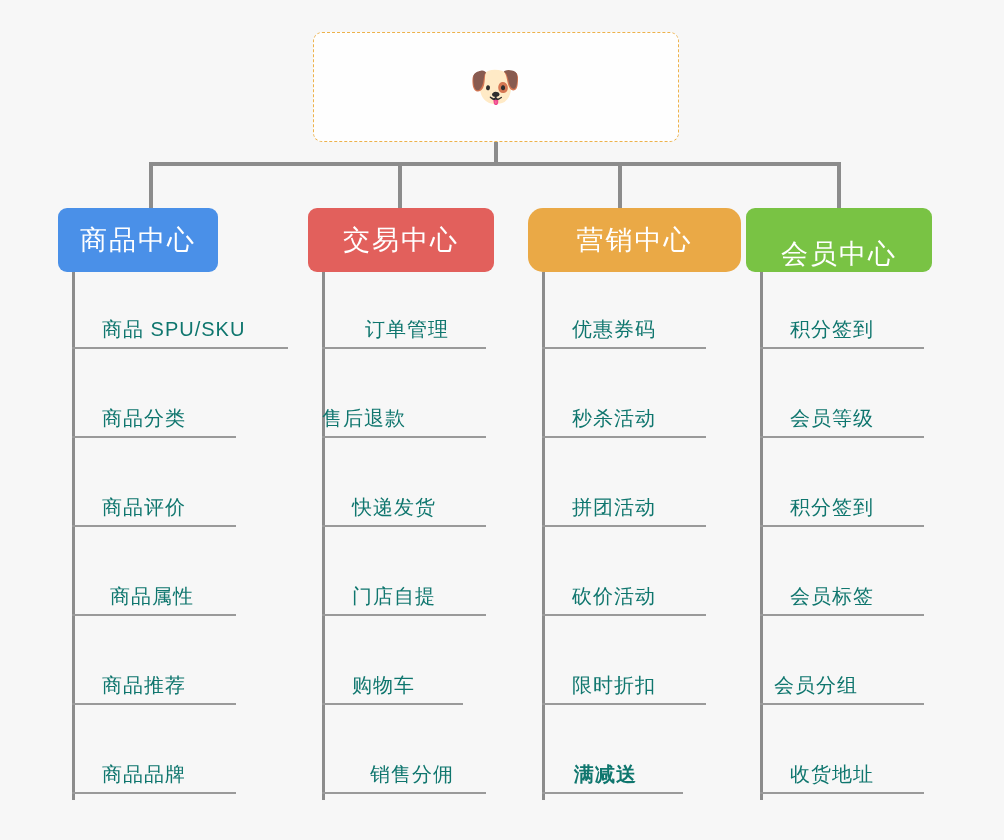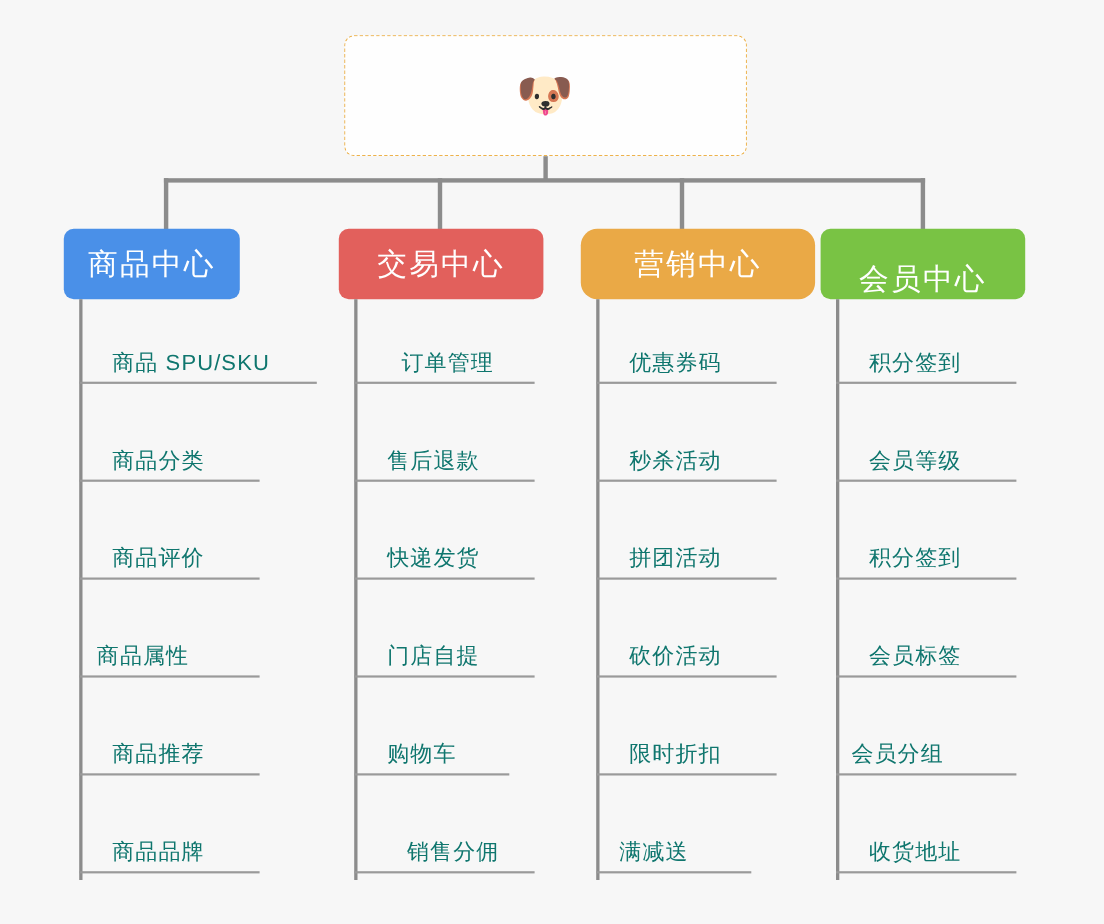--- a/index.html
+++ b/index.html
@@ -129,21 +129,21 @@
     </div>
     <div class="item" style="left:14px; top:230px; width:164px;">
       <span class="item-label" style="padding-left:30px;">商品分类</span>
       <span class="item-rule" style="width:164px;"></span>
     </div>
     <div class="item" style="left:14px; top:319px; width:164px;">
       <span class="item-label" style="padding-left:30px;">商品评价</span>
       <span class="item-rule" style="width:164px;"></span>
     </div>
     <div class="item" style="left:14px; top:408px; width:164px;">
-      <span class="item-label" style="padding-left:16px;margin-top:16px;">商品属性</span>
+      <span class="item-label" style="padding-left:38px;margin-top:16px;">商品属性</span>
       <span class="item-rule" style="width:164px;"></span>
     </div>
     <div class="item" style="left:14px; top:497px; width:164px;">
       <span class="item-label" style="padding-left:30px;">商品推荐</span>
       <span class="item-rule" style="width:164px;"></span>
     </div>
     <div class="item" style="left:14px; top:586px; width:164px;">
       <span class="item-label" style="padding-left:30px;">商品品牌</span>
       <span class="item-rule" style="width:164px;"></span>
     </div>
@@ -153,21 +153,21 @@
     <div class="cat-header" style="left:0; width:186px; background:#e2605c;">
       <span>交易中心</span>
     </div>
     <div class="spine" style="left:14px; top:64px; height:528px;"></div>
 
     <div class="item" style="left:14px; top:141px; width:164px;">
       <span class="item-label" style="padding-left:43px;">订单管理</span>
       <span class="item-rule" style="width:164px;"></span>
     </div>
     <div class="item" style="left:14px; top:230px; width:164px;">
-      <span class="item-label" style="padding-left:30px;">售后退款</span>
+      <span class="item-label" style="">售后退款</span>
       <span class="item-rule" style="width:164px;"></span>
     </div>
     <div class="item" style="left:14px; top:319px; width:164px;">
       <span class="item-label" style="padding-left:30px;">快递发货</span>
       <span class="item-rule" style="width:164px;"></span>
     </div>
     <div class="item" style="left:14px; top:408px; width:164px;">
       <span class="item-label" style="padding-left:30px;">门店自提</span>
       <span class="item-rule" style="width:164px;"></span>
     </div>
@@ -201,21 +201,21 @@
     </div>
     <div class="item" style="left:14px; top:408px; width:164px;">
       <span class="item-label" style="padding-left:30px;">砍价活动</span>
       <span class="item-rule" style="width:164px;"></span>
     </div>
     <div class="item" style="left:14px; top:497px; width:164px;">
       <span class="item-label" style="padding-left:30px;">限时折扣</span>
       <span class="item-rule" style="width:164px;"></span>
     </div>
     <div class="item" style="left:14px; top:586px; width:141px;">
-      <span class="item-label" style="padding-left:21px;">满减送</span>
+      <span class="item-label" style="padding-left:32px;font-weight:bold;">满减送</span>
       <span class="item-rule" style="width:141px;"></span>
     </div>
   </div>
 
   <div class="column" style="left:746px;">
     <div class="cat-header" style="left:0; width:186px; background:#79c344;align-items:flex-end;">
       <span>会员中心</span>
     </div>
     <div class="spine" style="left:14px; top:64px; height:528px;"></div>
 

